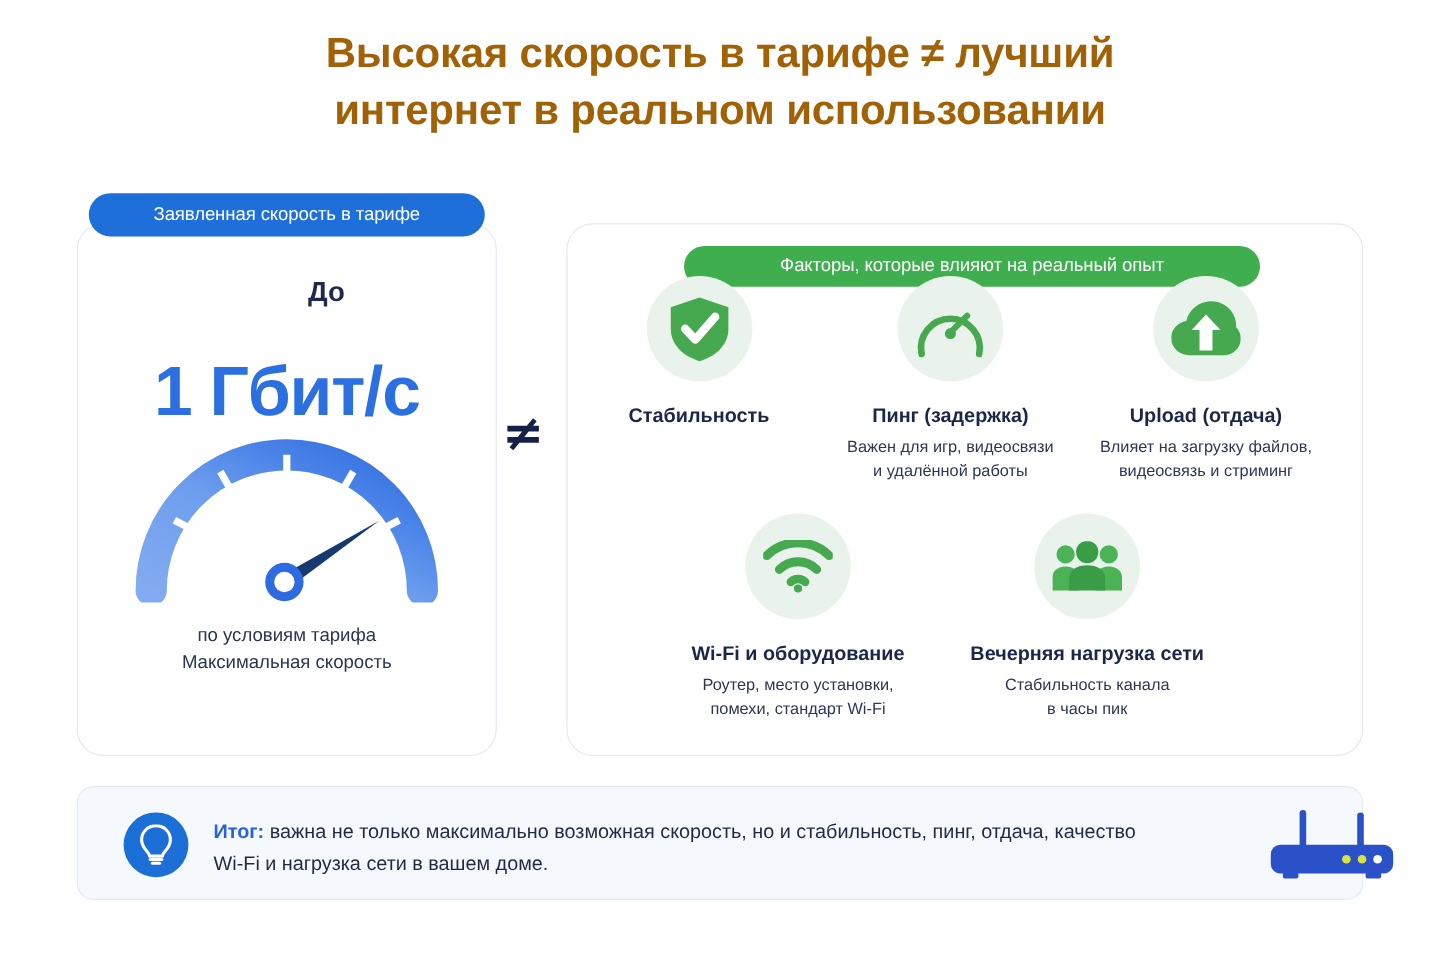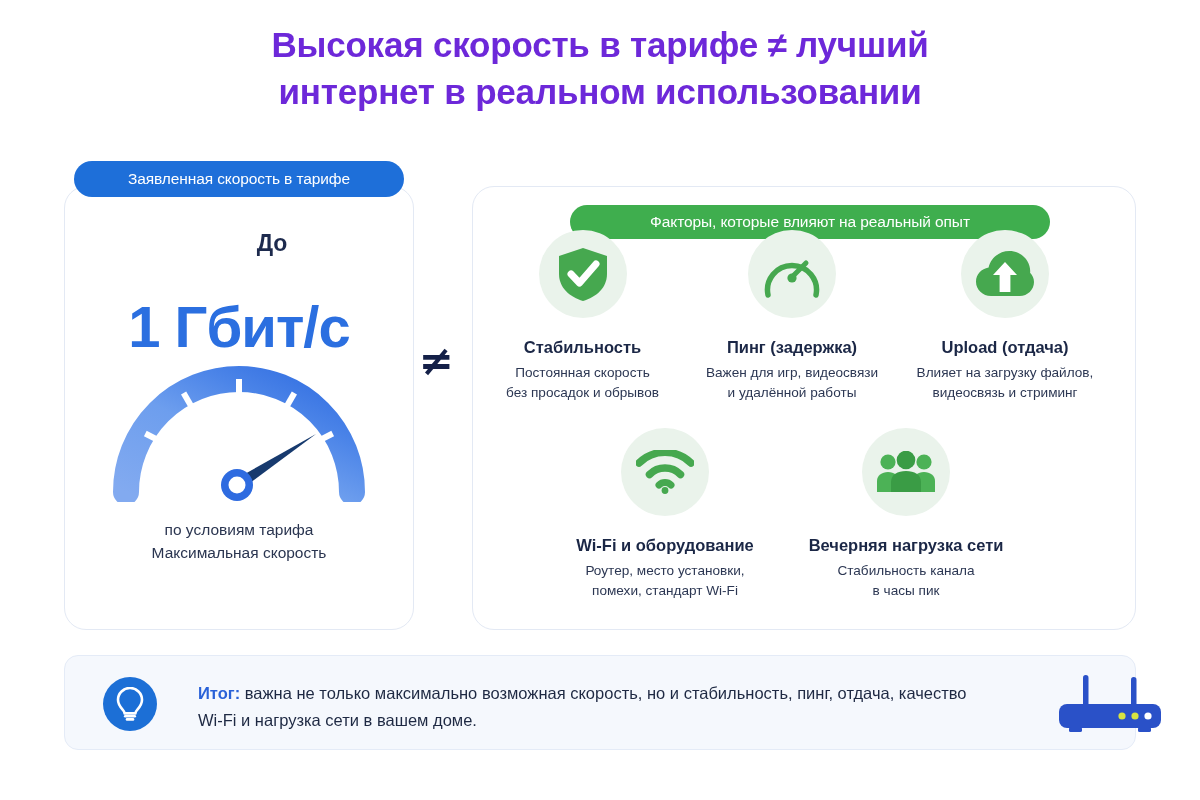--- a/index.html
+++ b/index.html
@@ -11,21 +11,21 @@
     overflow:hidden;
     position:relative;
   }
   .page{position:relative;width:1200px;height:800px;}
 
   
   .title{
     position:absolute;left:0;top:22px;width:1200px;
     text-align:center;
     font-size:35px;font-weight:700;line-height:1.33;
-    color:#6d28d9;
+    color:#a16207;
     letter-spacing:-0.2px;
   }
   .title .ln{display:block;}
 
   
   .card{
     position:absolute;
     background:#ffffff;
     border:1.6px solid #e3e9f4;
     border-radius:22px;
@@ -116,21 +116,21 @@
     box-sizing:border-box;
   }
   .bulb{
     position:absolute;left:38px;top:21px;
     width:54px;height:54px;border-radius:50%;
     background:#1c6fd6;
     display:flex;align-items:center;justify-content:center;
   }
   .summary-text{
     position:absolute;left:113px;top:24px;width:770px;
-    font-size:16.5px;line-height:1.62;color:#1e2943;margin-left:20px;
+    font-size:16.5px;line-height:1.62;color:#1e2943;
   }
   .summary-text b{color:#2a62d8;font-weight:700;}
   .router{
     position:absolute;left:985px;top:18px;width:120px;height:60px;
   }
 </style>
 </head>
 <body>
 
 <div class="page">
@@ -185,24 +185,20 @@
   <div class="badge badge-green">Факторы, которые влияют на реальный опыт</div>
 
   <div class="factor f1">
     <div class="fc-circle">
       <svg width="52" height="56" viewBox="0 0 52 56">
         <path d="M26 2 L50 10 V28 C50 42 39 51 26 55 C13 51 2 42 2 28 V10 Z" fill="#46a84f"></path>
         <path d="M14 28 L22.5 37 L39 18" fill="none" stroke="#ffffff" stroke-width="7" stroke-linecap="round" stroke-linejoin="round"></path>
       </svg>
     </div>
     <div class="fc-title">Стабильность</div>
-    <div class="fc-desc">
-      <div>Постоянная скорость</div>
-      <div>без просадок и обрывов</div>
-    </div>
   </div>
 
   <div class="factor f2">
     <div class="fc-circle">
       <svg width="58" height="52" viewBox="0 0 58 52">
         <path d="M5 47 A 24.5 24.5 0 1 1 53 47" fill="none" stroke="#46a84f" stroke-width="5.5" stroke-linecap="round"></path>
         <path d="M29 29 L43 15" stroke="#46a84f" stroke-width="5" stroke-linecap="round"></path>
         <circle cx="29" cy="30" r="4.6" fill="#46a84f"></circle>
       </svg>
     </div>

